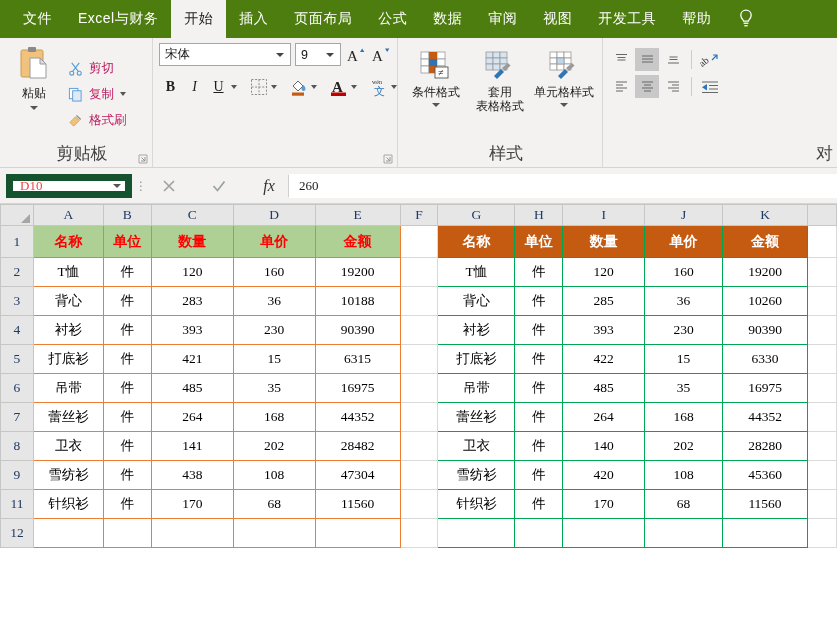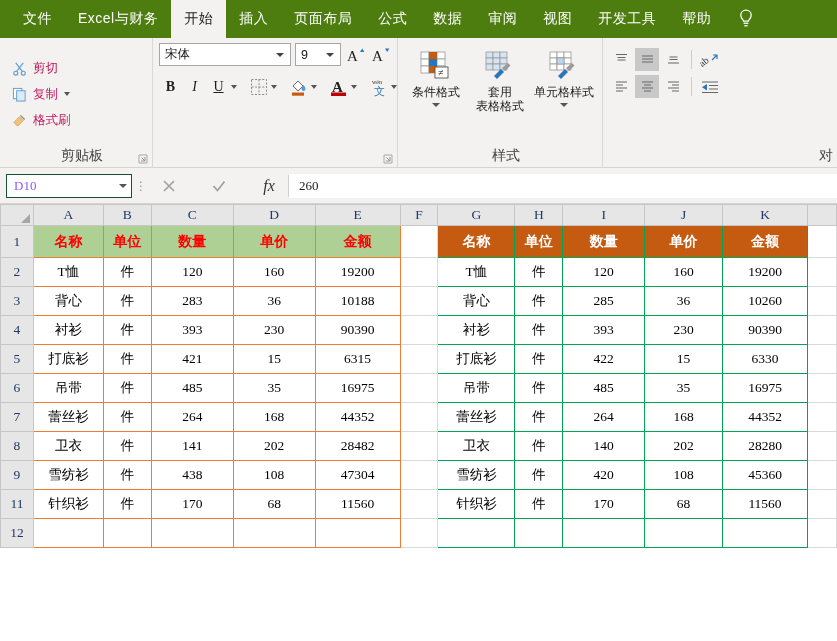--- a/index.html
+++ b/index.html
@@ -52,21 +52,21 @@
     height: 130px;
     padding: 4px 6px 0 6px;
     display: flex;
     flex-direction: column;
   }
   .grp + .grp { border-left: 1px solid #d8d8d8; }
   .grp-label {
     position: absolute;
     bottom: 3px; left: 12px; right: 0;
     text-align: center;
-    font-size: 14px;
+    font-size: 17px;
     color: #444;
   }
   .grp-launcher {
     position: absolute; bottom: 4px; right: 4px;
     width: 10px; height: 10px;
     opacity: .65;
   }
   .grp-body { display: flex; flex: 1; padding-bottom: 22px; }
 
   
@@ -130,23 +130,23 @@
 
   
   .fbar {
     height: 36px; background: #f3f2f1;
     display: flex; align-items: center;
     padding: 0 0 0 6px;
     border-bottom: 1px solid #d4d4d4;
   }
   .namebox {
     width: 126px; height: 24px; background: #fff;
-    border: 1px solid #14532d;
+    border: 7px solid #14532d;
     display: flex; align-items: center; padding: 0 4px 0 7px;
-    font-size: 13px; color: #8b5cf6;
+    font-size: 13px; color: #ef4444;
     font-family: "Liberation Serif", serif;
   }
   .namebox .nv { flex: 1; }
   .dots { width: 18px; text-align: center; color: #999; font-size: 12px; letter-spacing:0; line-height:4px;}
   .fxgroup { display: flex; align-items: center; gap: 16px; padding: 0 2px; }
   .fxbtn { width: 34px; height: 26px; display:flex; align-items:center; justify-content:center;
            color:#8a8a8a; font-size:15px; }
   .fxbtn.fx { font-family:"Liberation Serif", serif; font-style: italic; color:#333; font-size:16px; }
   .finput {
     flex: 1; height: 24px; background: #fff;
@@ -224,20 +224,30 @@
       <rect x="5.6" y="13.6" width="4.8" height="1.3" fill="#ffffff"></rect>
       <rect x="6.3" y="16.1" width="3.4" height="1.3" fill="#ffffff"></rect>
     </svg>
   </div>
 </div>
 
 <div class="ribbon">
 
   <div class="grp clip">
     <div class="grp-body">
+      <div class="paste-btn">
+        <svg width="34" height="36" viewBox="0 0 34 36">
+          <rect x="4" y="4" width="22" height="27" rx="1.5" fill="#F0C27B" stroke="#C89B50"></rect>
+          <rect x="11" y="1" width="8" height="5" rx="1" fill="#8A8A8A"></rect>
+          <path d="M13 12h10l6 6v14H13z" fill="#ffffff" stroke="#9a9a9a"></path>
+          <path d="M23 12l6 6h-6z" fill="#dddddd" stroke="#9a9a9a"></path>
+        </svg>
+        <span class="paste-label">粘贴</span>
+        <span class="caret-dn"></span>
+      </div>
       <div class="clip-right">
         <div class="clip-item">
           <svg width="15" height="15" viewBox="0 0 16 16">
             <path d="M4 2l7 9M12 2l-7 9" stroke="#5B9BD5" stroke-width="1.2" fill="none"></path>
             <circle cx="4" cy="13" r="2.1" fill="none" stroke="#5B9BD5" stroke-width="1.2"></circle>
             <circle cx="12" cy="13" r="2.1" fill="none" stroke="#5B9BD5" stroke-width="1.2"></circle>
           </svg>
           <span class="t">剪切</span>
         </div>
         <div class="clip-item">

